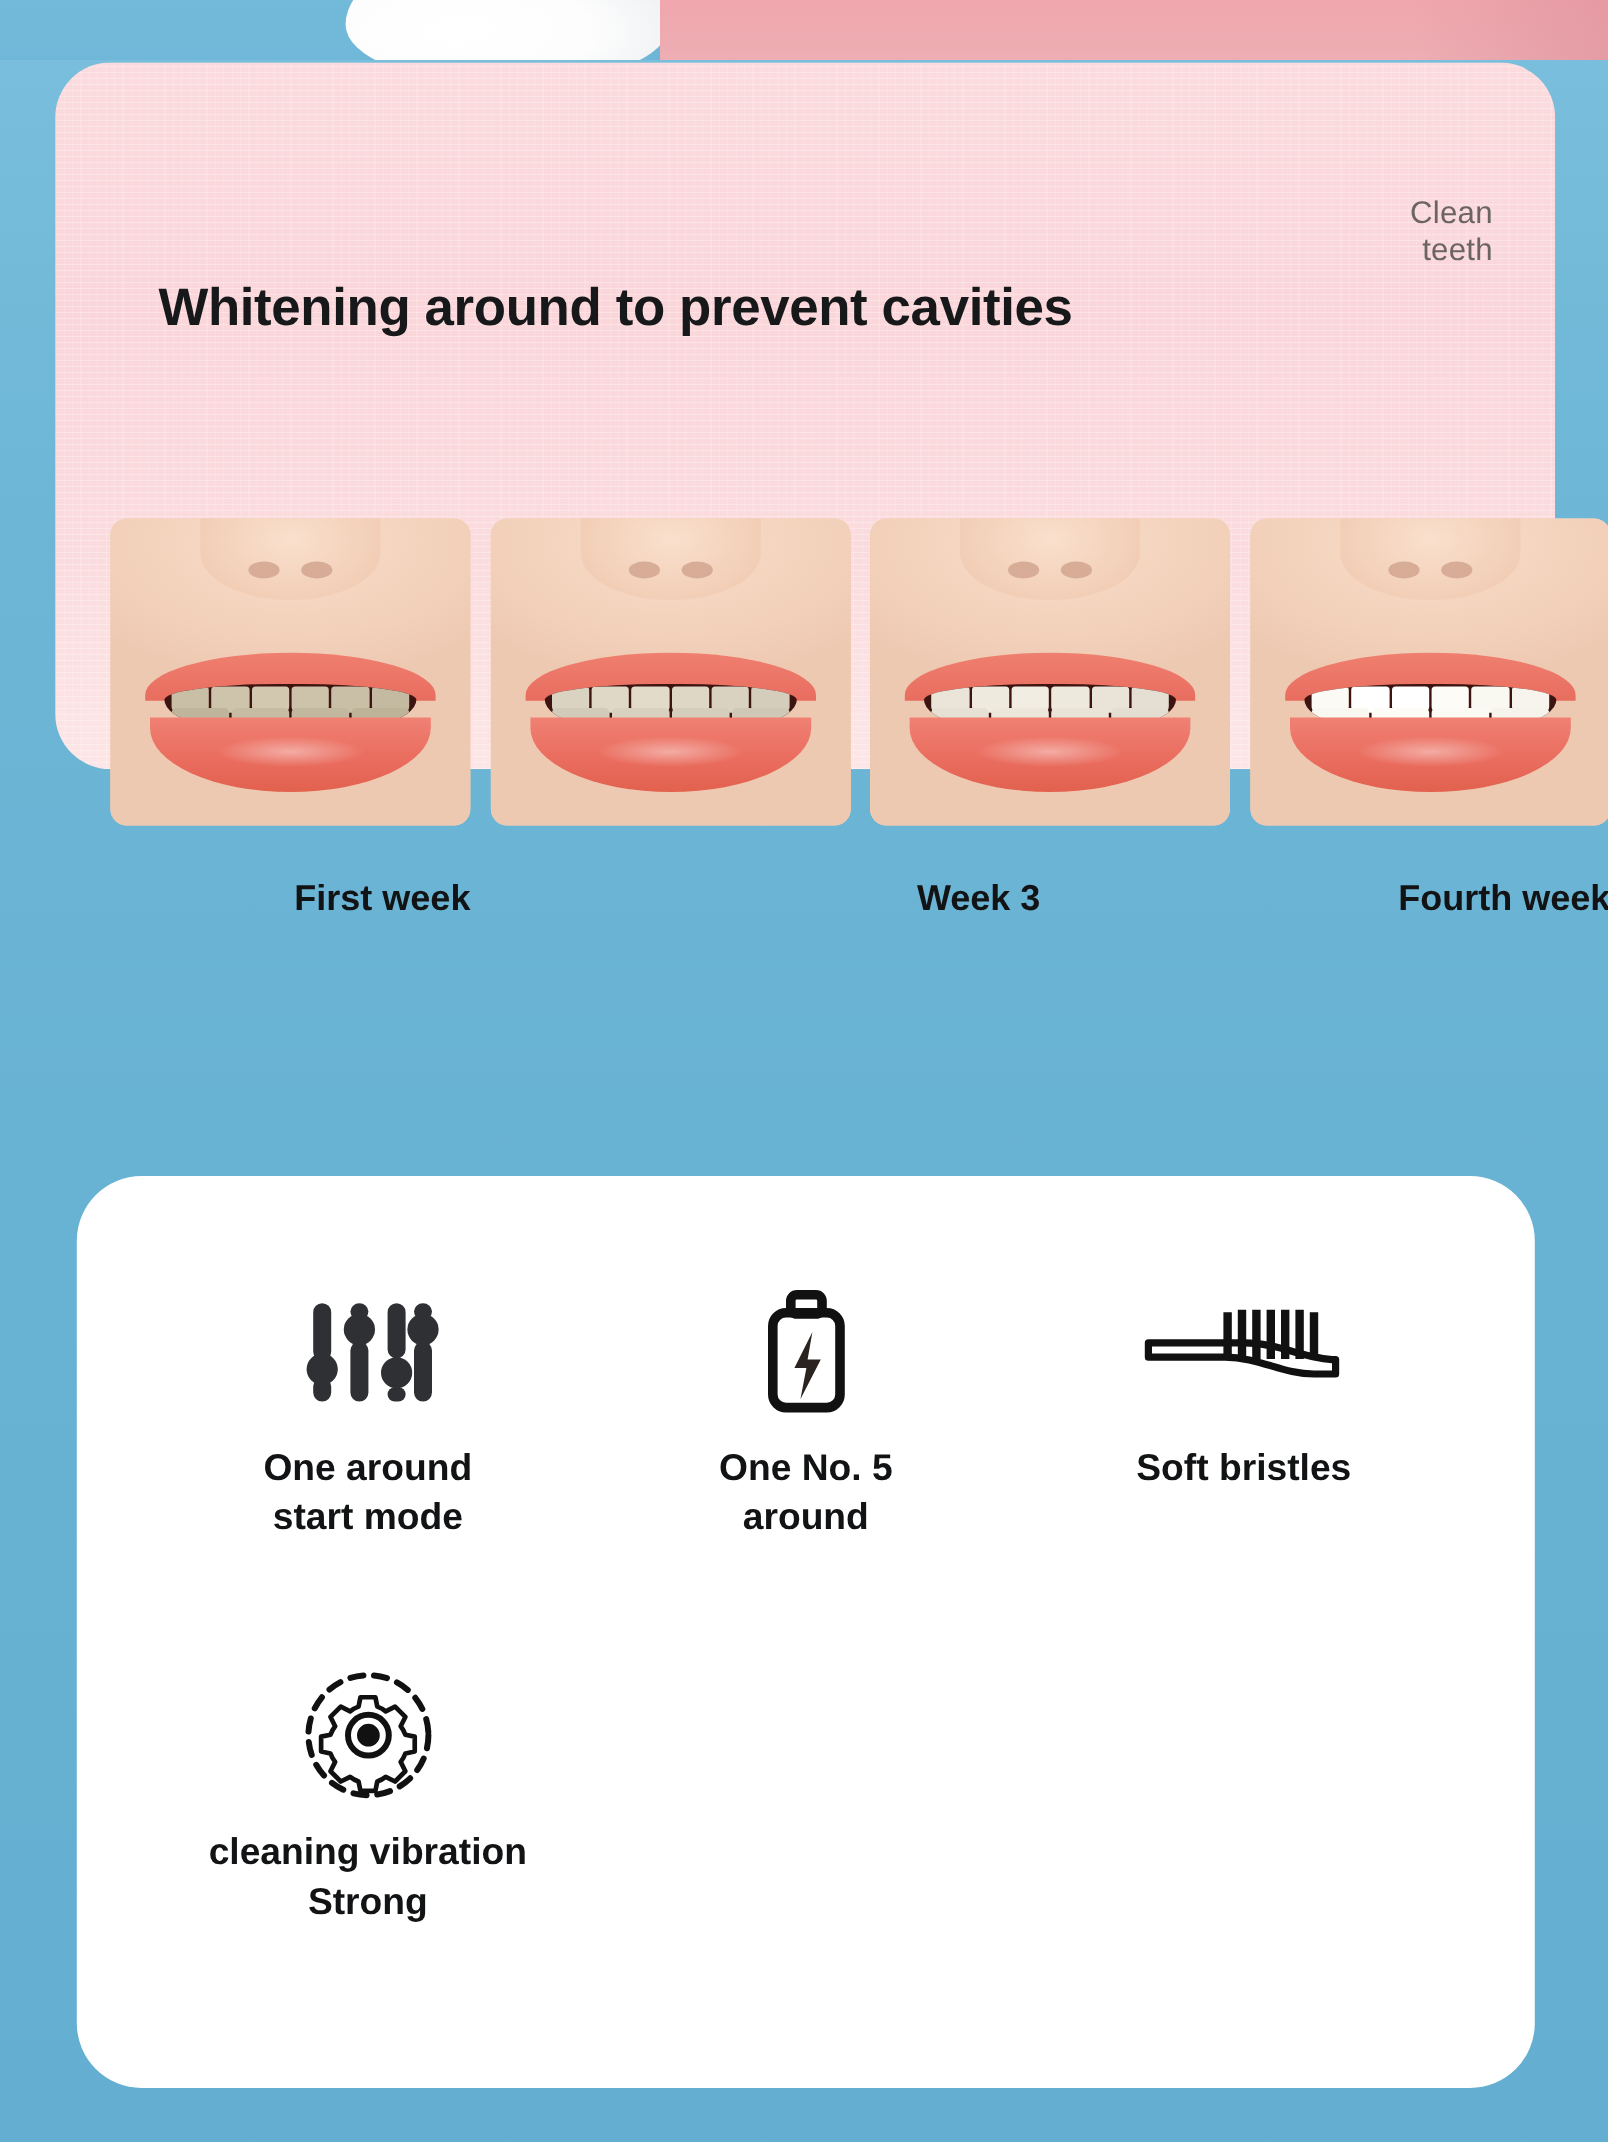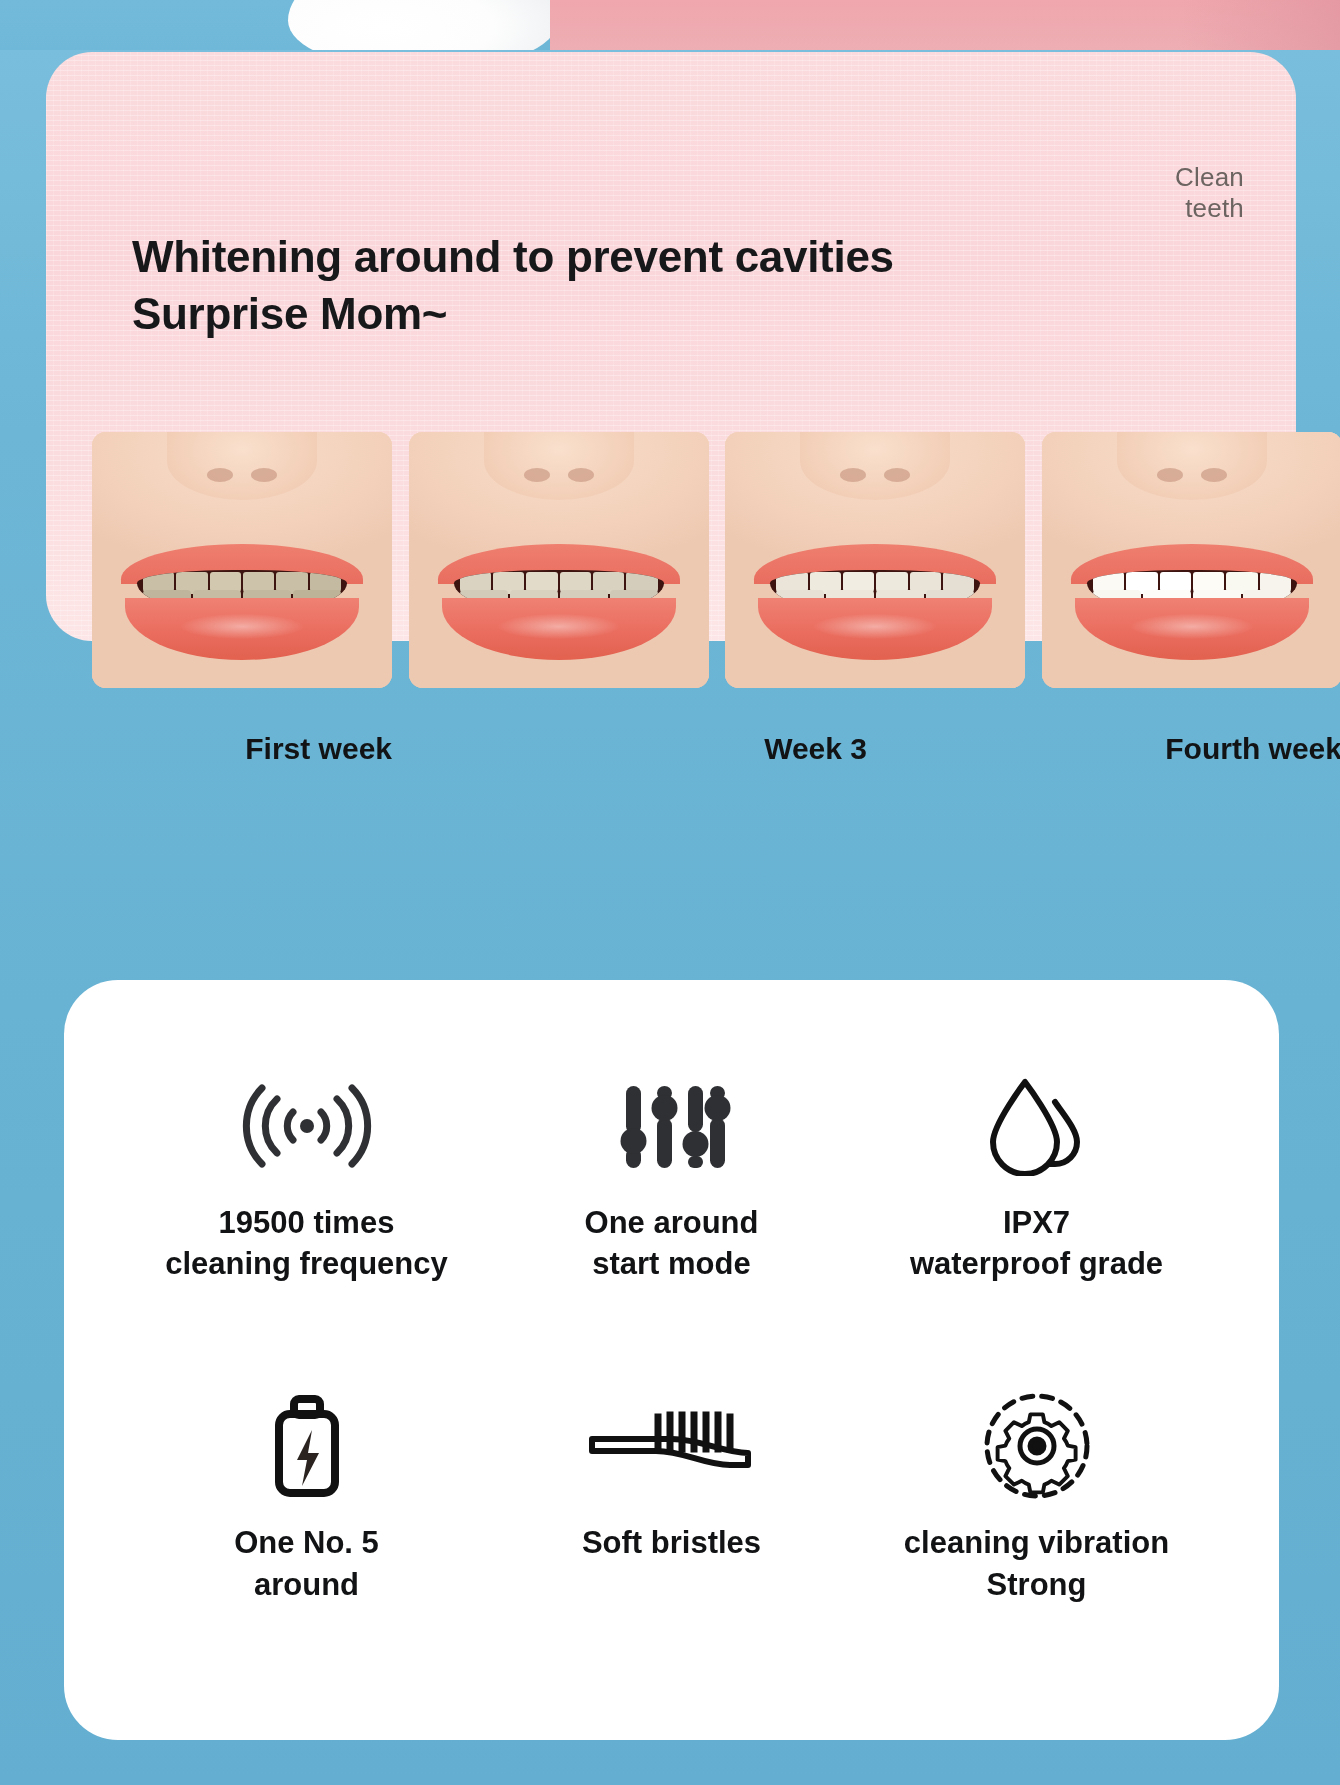--- a/index.html
+++ b/index.html
@@ -164,21 +164,20 @@
 
 <section class="pink-card">
 
   <div class="brand-tag">
     <div>Clean</div>
     <div>teeth</div>
   </div>
 
   <h1 class="headline">
     <div>Whitening around to prevent cavities</div>
-    <div>Surprise Mom~</div>
   </h1>
 
   <div class="photo-row">
 
     <figure class="photo">
       <div class="skin"></div>
       <div class="nose">
         <i class="nostril l"></i>
         <i class="nostril r"></i>
       </div>
@@ -293,37 +292,20 @@
   <div class="labels">
     <span>First week</span>
     <span>Week 3</span>
     <span>Fourth week</span>
   </div>
 </section>
 
 <section class="white-card">
   <div class="feature-grid">
 
-    <div class="feature">
-      <div class="ficon">
-        <svg width="132" height="96" viewBox="0 0 132 96" fill="none" stroke="#2f3033" stroke-width="7" stroke-linecap="round">
-          <circle cx="66" cy="48" r="7" fill="#2f3033" stroke="none"></circle>
-          <path d="M52 34 A20 20 0 0 0 52 62"></path>
-          <path d="M80 34 A20 20 0 0 1 80 62"></path>
-          <path d="M36 21 A37 37 0 0 0 36 75"></path>
-          <path d="M96 21 A37 37 0 0 1 96 75"></path>
-          <path d="M21 10 A54 54 0 0 0 21 86"></path>
-          <path d="M111 10 A54 54 0 0 1 111 86"></path>
-        </svg>
-      </div>
-      <div class="flabel">
-        <div>19500 times</div>
-        <div>cleaning frequency</div>
-      </div>
-    </div>
 
     <div class="feature">
       <div class="ficon">
         <svg width="120" height="96" viewBox="0 0 120 96" fill="#2f3033">
           <rect x="14" y="8" width="15" height="48" rx="7.5"></rect>
           <rect x="14" y="70" width="15" height="20" rx="7.5"></rect>
           <circle cx="21.5" cy="63" r="13"></circle>
 
           <rect x="45" y="8" width="15" height="14" rx="7.5"></rect>
           <rect x="45" y="40" width="15" height="50" rx="7.5"></rect>
@@ -337,32 +319,20 @@
           <rect x="98" y="40" width="15" height="50" rx="7.5"></rect>
           <circle cx="105.5" cy="30" r="13"></circle>
         </svg>
       </div>
       <div class="flabel">
         <div>One around</div>
         <div>start mode</div>
       </div>
     </div>
 
-    <div class="feature">
-      <div class="ficon">
-        <svg width="104" height="100" viewBox="0 0 104 100" fill="none" stroke="#111" stroke-width="6" stroke-linejoin="round" stroke-linecap="round">
-          <path d="M70 26 C78 38 92 54 92 66 a22 22 0 0 1 -22 22 h-8"></path>
-          <path d="M40 6 C40 6 8 48 8 66 a32 32 0 0 0 64 0 C72 48 40 6 40 6 Z" fill="#fff"></path>
-        </svg>
-      </div>
-      <div class="flabel">
-        <div>IPX7</div>
-        <div>waterproof grade</div>
-      </div>
-    </div>
 
     <div class="feature">
       <div class="ficon">
         <svg width="78" height="104" viewBox="0 0 78 104" fill="none" stroke="#111" stroke-width="8">
           <rect x="26" y="5" width="26" height="16" rx="5"></rect>
           <rect x="11" y="20" width="56" height="79" rx="11"></rect>
           <path d="M44 36 L29 66 h10 l-5 26 l17 -33 h-11 Z" fill="#2a2320" stroke="none"></path>
         </svg>
       </div>
       <div class="flabel">

